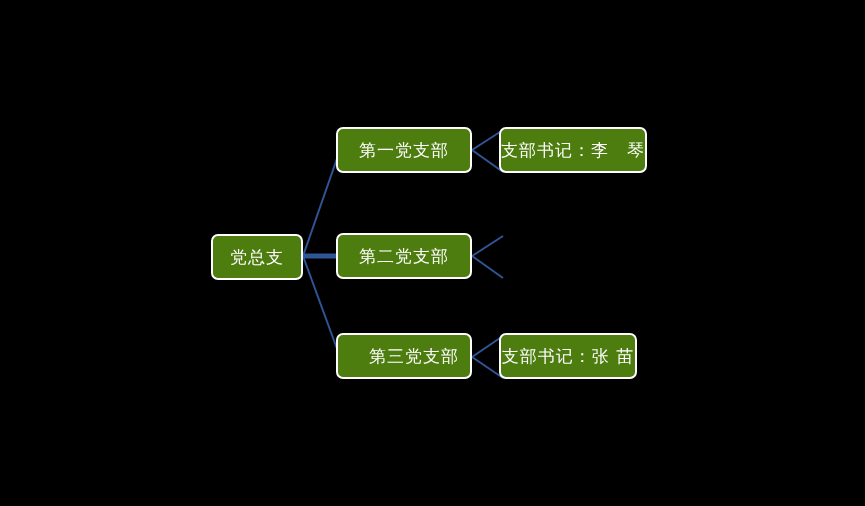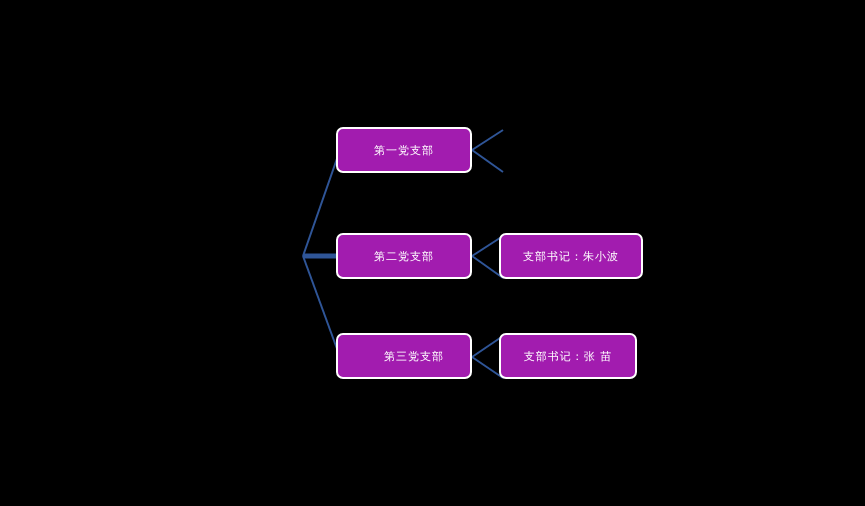--- a/index.html
+++ b/index.html
@@ -24,28 +24,28 @@
     position: absolute;
     left: 0;
     top: 0;
     width: 865px;
     height: 506px;
     pointer-events: none;
   }
   .node {
     position: absolute;
     box-sizing: border-box;
-    background: #a21caf;
+    background: #4d7c0f;
     border: 2px solid #FFFFFF;
     border-radius: 7px;
     color: #FFFFFF;
     display: flex;
     align-items: center;
     justify-content: center;
-    font-size: 11px;
+    font-size: 17px;
     letter-spacing: 1px;
     line-height: 1;
     white-space: pre;
     z-index: 2;
   }
   .node-root {
     left: 211px;
     top: 234px;
     width: 92px;
     height: 46px;
@@ -81,21 +81,22 @@
     <line x1="472" y1="150" x2="503" y2="130" stroke="#2F5597" stroke-width="2"></line>
     <line x1="472" y1="150" x2="503" y2="172" stroke="#2F5597" stroke-width="2"></line>
 
     <line x1="472" y1="256" x2="503" y2="236" stroke="#2F5597" stroke-width="2"></line>
     <line x1="472" y1="256" x2="503" y2="278" stroke="#2F5597" stroke-width="2"></line>
 
     <line x1="472" y1="357" x2="503" y2="336" stroke="#2F5597" stroke-width="2"></line>
     <line x1="472" y1="357" x2="503" y2="378" stroke="#2F5597" stroke-width="2"></line>
   </svg>
 
+  <div class="node node-root">党总支</div>
 
   <div class="node node-branch node-branch-1">第一党支部</div>
   <div class="node node-branch node-branch-2">第二党支部</div>
   <div class="node node-branch node-branch-3">第三党支部</div>
 
-  <div class="node node-leaf node-leaf-2">支部书记：朱小波</div>
+  <div class="node node-leaf node-leaf-1">支部书记：李　琴</div>
   <div class="node node-leaf node-leaf-3">支部书记：张 苗</div>
 
 </div>
 
 </body></html>

